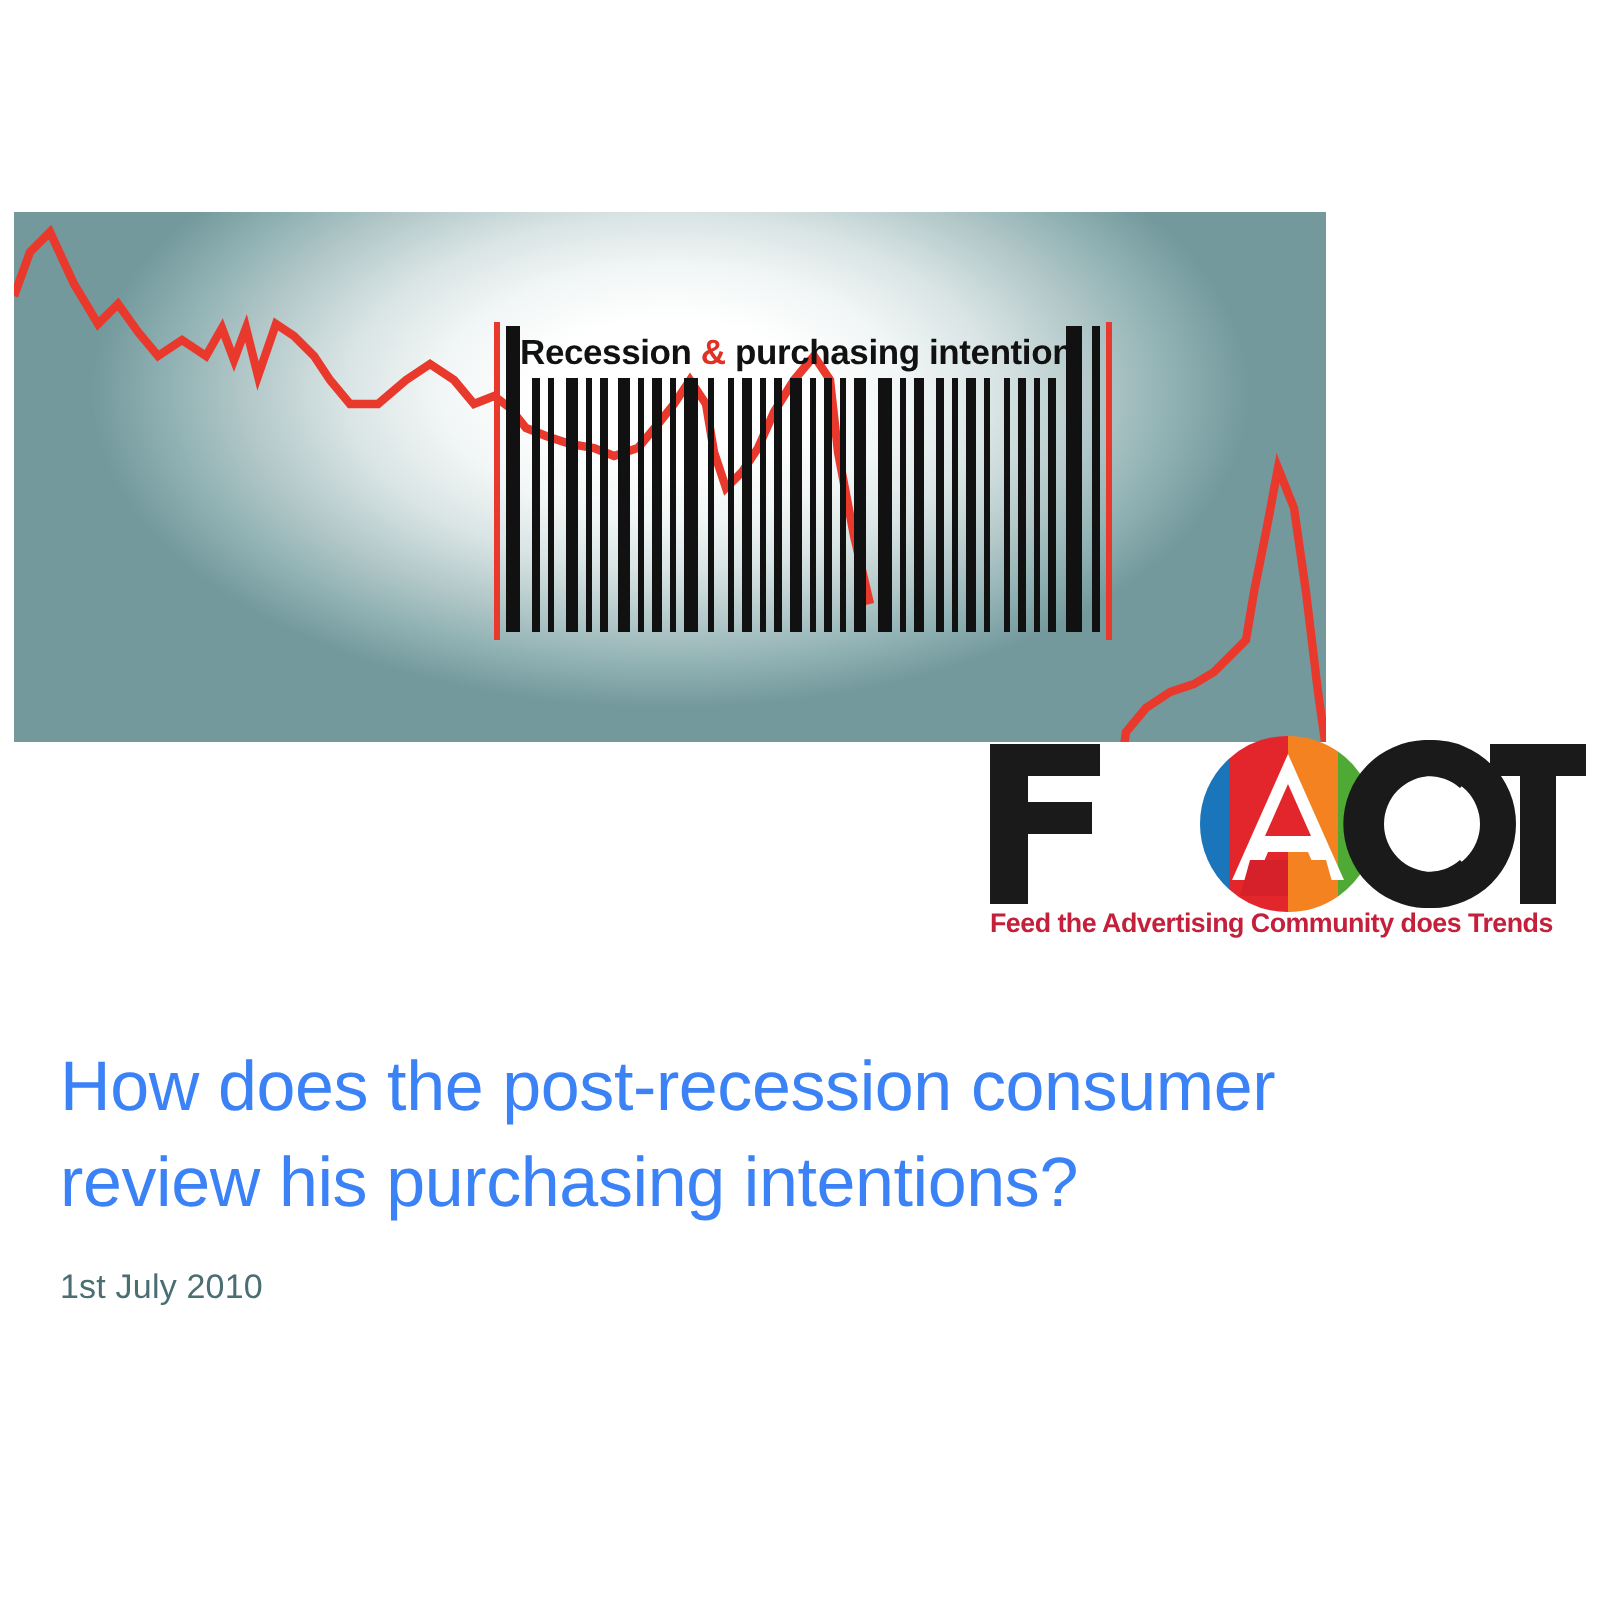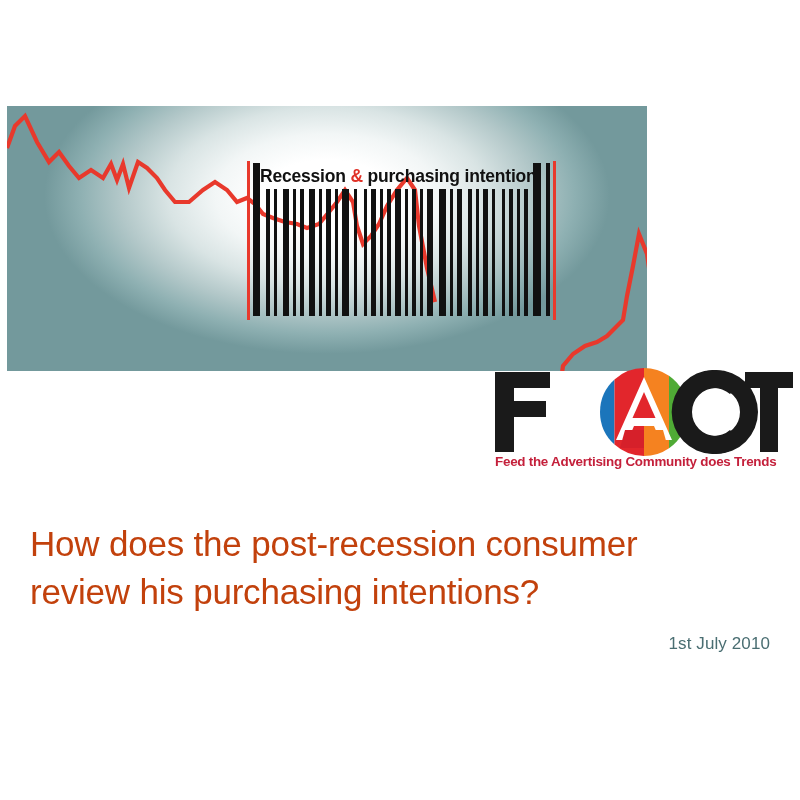--- a/index.html
+++ b/index.html
@@ -27,20 +27,21 @@
     background:
       radial-gradient(ellipse 46% 62% at 50% 34%,
         #ffffff 0%,
         #ffffff 22%,
         #f2f6f6 38%,
         #d9e4e4 54%,
         #b3c8c9 70%,
         #8eb0b2 84%,
         #73999c 96%),
       linear-gradient(160deg, #6d989c 0%, #5f8a8e 45%, #548084 100%);
+    padding-left: 16px;
   }
 
   #banner-svg {
     position: absolute;
     inset: 0;
     width: 786px;
     height: 265px;
     display: block;
   }
 
@@ -127,34 +128,33 @@
     position: absolute;
     left: 30px;
     top: 520px;
     width: 740px;
   }
   #deck-title {
     font-family: "Liberation Sans", sans-serif;
     font-weight: 400;
     font-size: 35px;
     line-height: 48px;
-    color: #c2410c;
+    color: #3b82f6;
     letter-spacing: -0.2px;
     margin: 0;
     white-space: pre-line;
   }
   #deck-date {
     margin-top: 17px;
     font-family: "Liberation Sans", sans-serif;
     font-weight: 400;
     font-size: 17px;
     line-height: 21px;
     color: #4a6e72;
     letter-spacing: 0.1px;
-    text-align: right;
   }
 </style>
 </head>
 <body>
 
 <div id="banner">
 
   <svg id="banner-svg" viewBox="0 0 786 265" preserveAspectRatio="none">
 
     <polyline fill="none" stroke="#e8392c" stroke-width="4.2" stroke-linejoin="miter" stroke-linecap="butt" points="0,42 8,20 18,10 30,36 42,56 52,46 62,60 72,72 84,64 96,72 104,58

